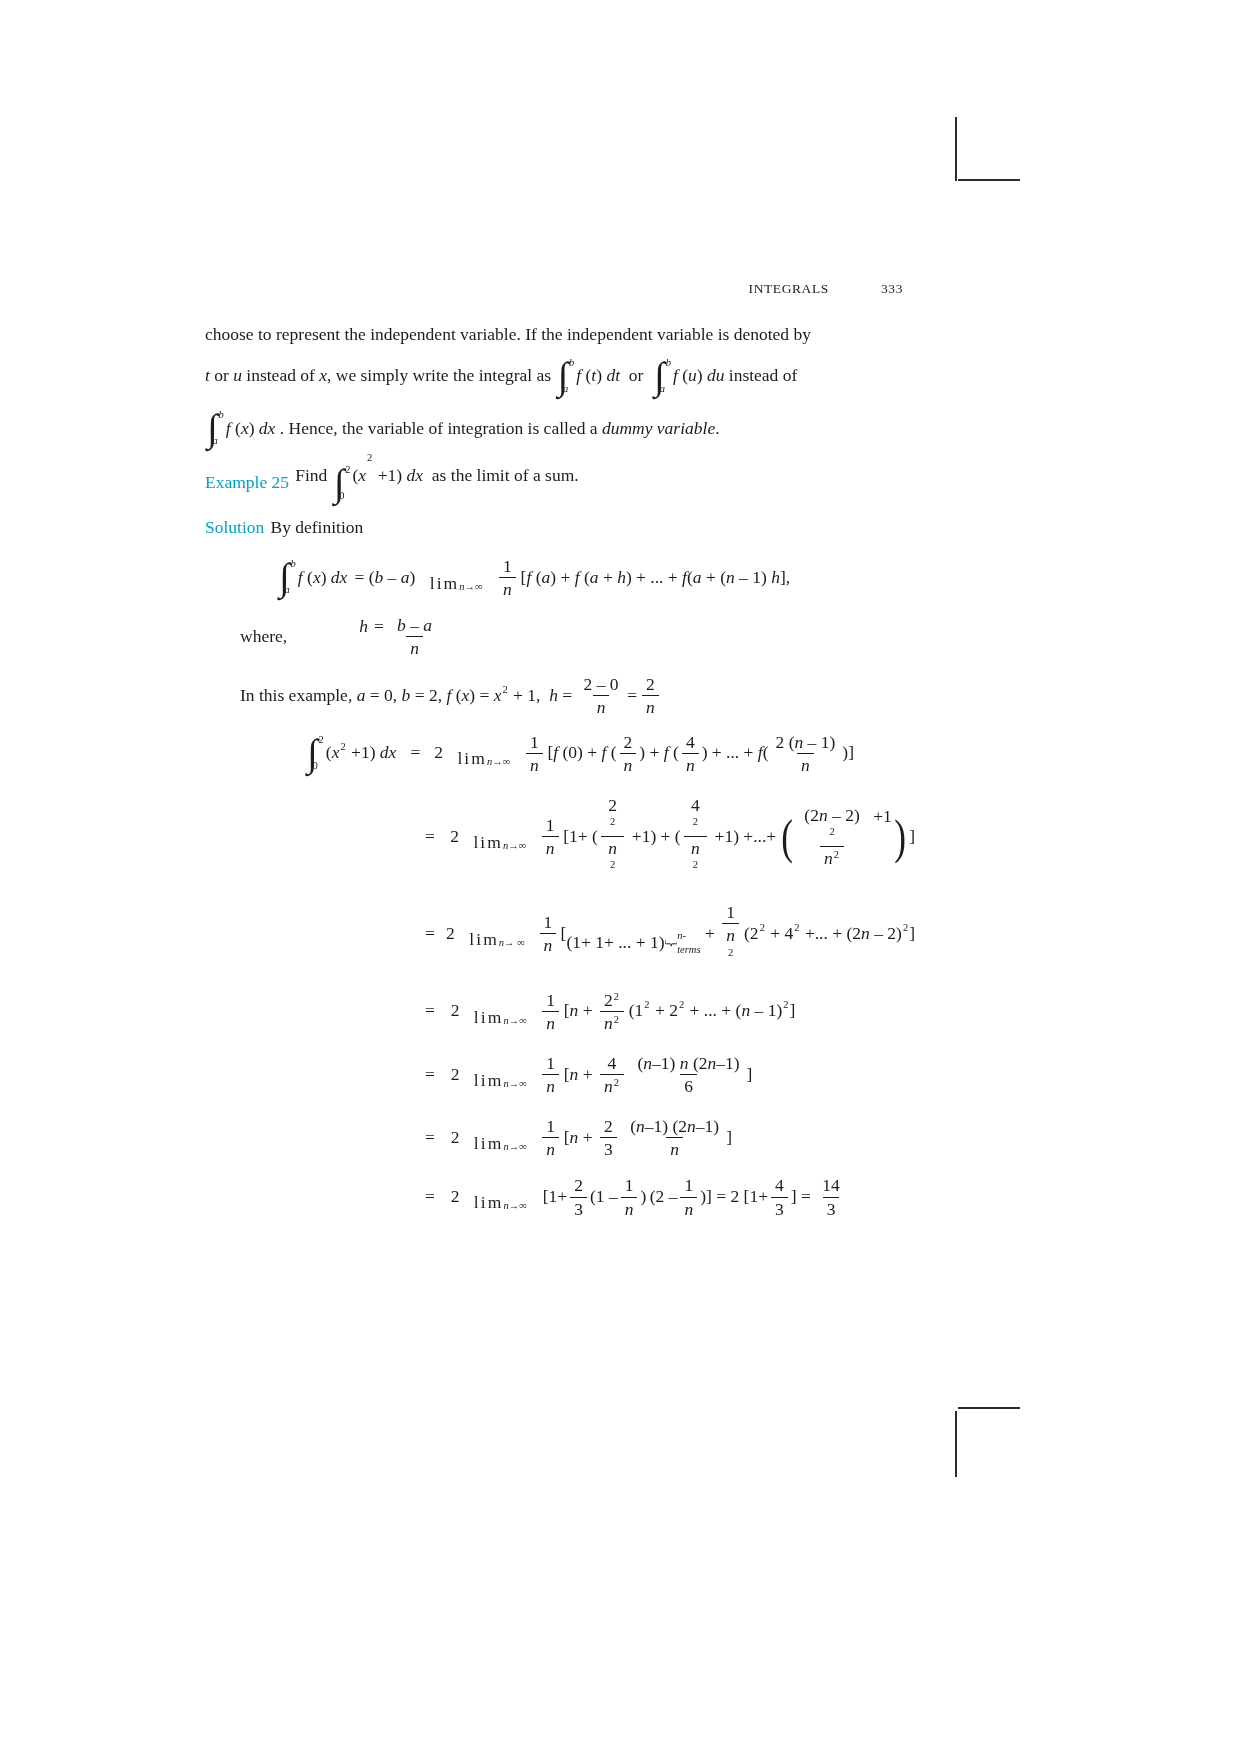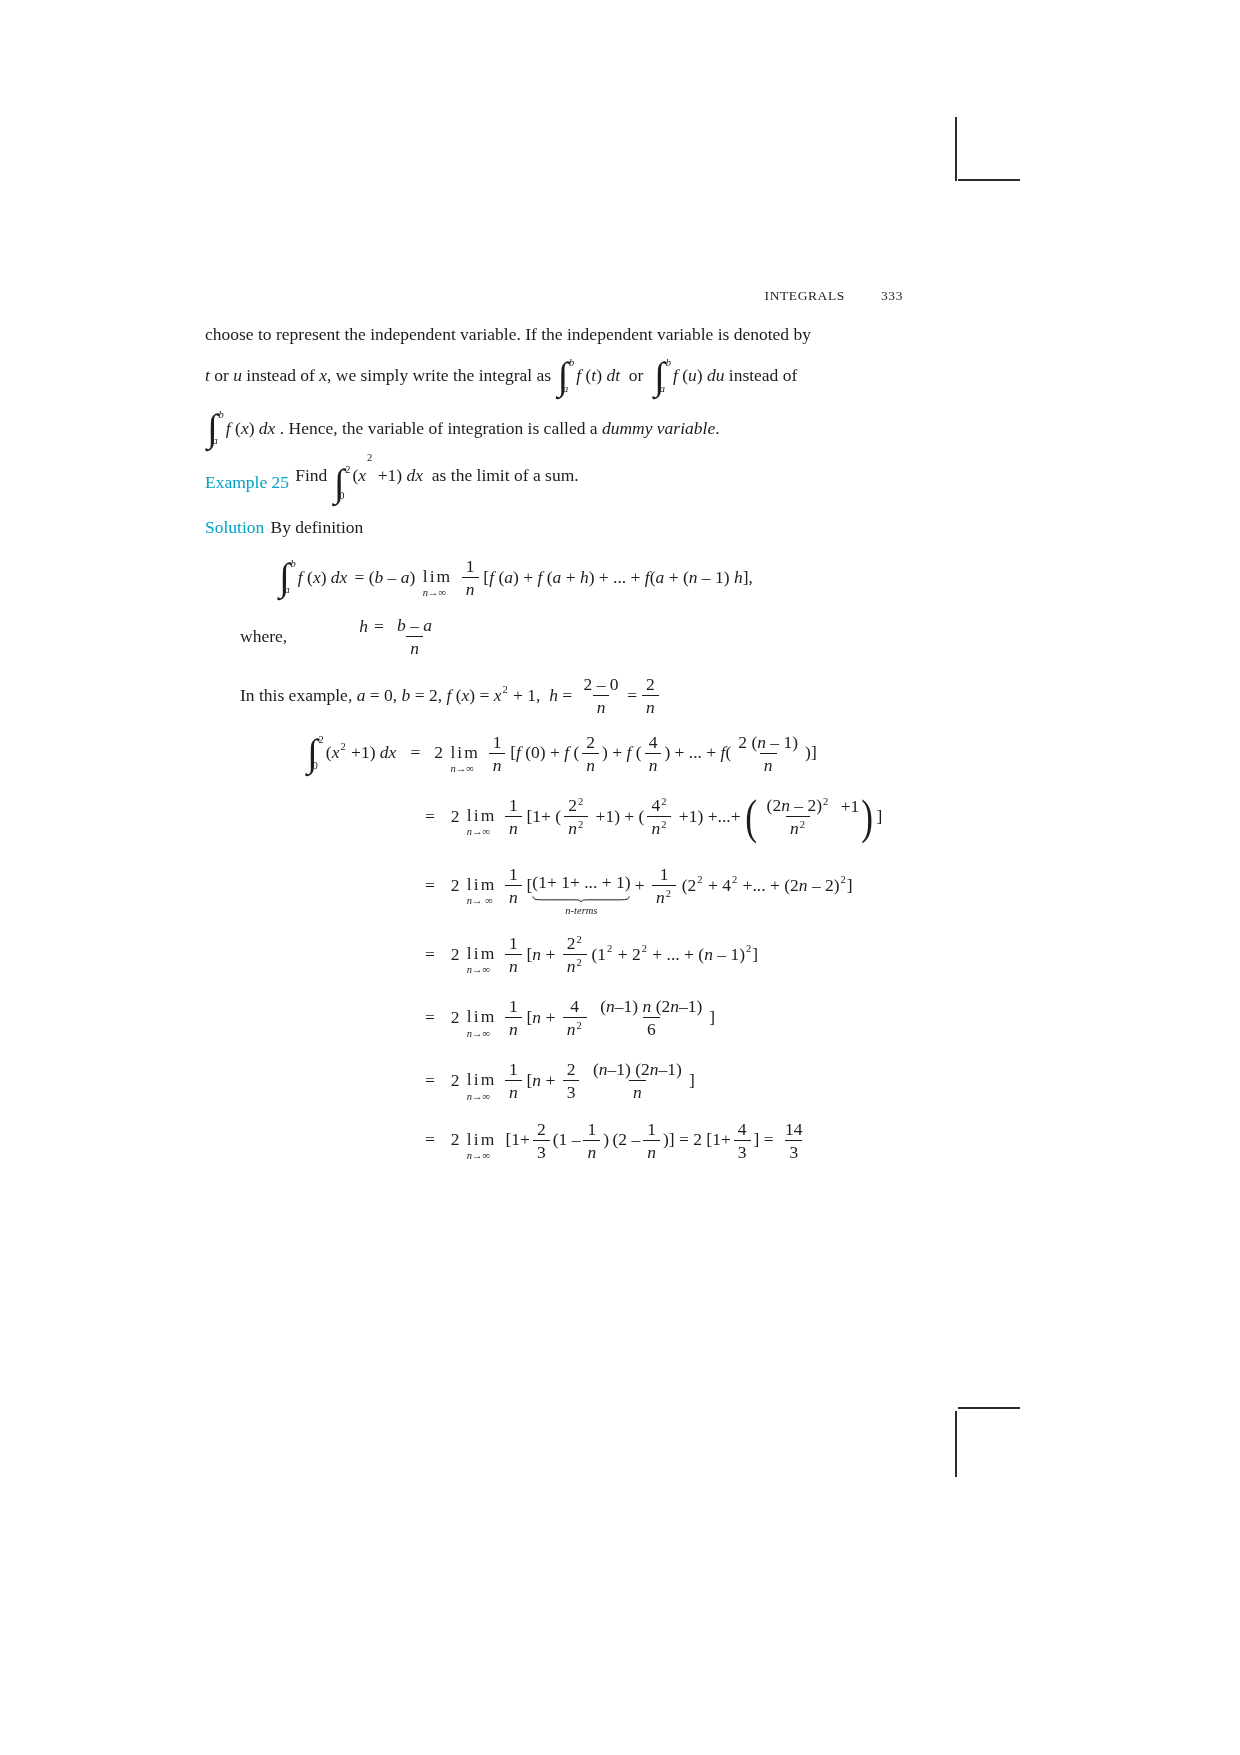--- a/index.html
+++ b/index.html
@@ -7,22 +7,22 @@
     position:relative;width:1240px;height:1755px;background:#ffffff;overflow:hidden;
     color:var(--ink,#1d1c1a);
     font-family:"Liberation Serif","DejaVu Serif",serif;
     font-size:17.5px;line-height:1.35;
   }
   .mark{position:absolute;background:#2b2b2b;}
   .mark.v{width:2px;}
   .mark.h{height:2px;}
 
   .header{
-    position:absolute;top:287px;left:205px;width:698px;
-    display:flex;justify-content:flex-end;align-items:center;gap:36px;
+    position:absolute;top:280px;left:205px;width:698px;
+    display:flex;justify-content:flex-end;align-items:center;gap:52px;
     font-size:13.5px;letter-spacing:.6px;
   }
 
   .body{position:absolute;left:205px;top:323px;width:710px;}
 
   .tline,.mrow{display:flex;align-items:center;}
   .mwrap{display:inline-flex;}
 
   .m-txt,.m-i{white-space:pre;}
   .m-i{font-style:italic;}
@@ -44,28 +44,28 @@
   .m-num{display:block;padding:0 4px 1px;}
   .m-den{display:block;border-top:1.4px solid currentColor;padding:1px 4px 0;}
 
   .m-int{display:inline-flex;align-items:center;vertical-align:middle;margin:0 2px;}
   .m-int-sign{font-size:2.2em;line-height:1;}
   .m-int-lims{display:flex;flex-direction:column;justify-content:space-between;align-self:stretch;font-size:.6em;padding:1px 0 1px 1px;line-height:1;}
   .m-int-sup{display:block;}
   .m-int-sub{display:block;margin-left:-6px;}
   .m-int .it{font-style:italic;}
 
-  .m-lim{display:inline-flex;flex-direction:column;align-items:flex-start;line-height:1;vertical-align:middle;transform:translateY(.32em);margin:0 3px;}
+  .m-lim{display:inline-flex;flex-direction:row;align-items:flex-end;line-height:1;vertical-align:middle;transform:translateY(.32em);margin:0 10px;}
   .m-lim-t{letter-spacing:.12em;}
   .m-lim-u{font-size:.6em;font-style:italic;margin-top:3px;white-space:pre;}
 
   .m-paren{display:inline-flex;align-items:center;vertical-align:middle;margin:0 1px;}
   .m-paren-g{font-size:2.8em;line-height:.85;transform:scaleX(.72);font-weight:300;}
 
-  .m-ub{display:inline-flex;flex-direction:column;align-items:center;vertical-align:middle;transform:translateY(.5em);}
+  .m-ub{display:inline-flex;flex-direction:row;align-items:center;vertical-align:middle;transform:translateY(.5em);}
   .m-ub-c{white-space:pre;}
   .m-ub-svg{width:100%;height:7px;display:block;margin-top:1px;}
   .m-ub-l{font-size:.6em;font-style:italic;margin-top:1px;}
 </style>
 </head>
 <body>
 
 <div class="page">
 
   <div class="mark v" style="left:955px;top:117px;height:64px;"></div>

